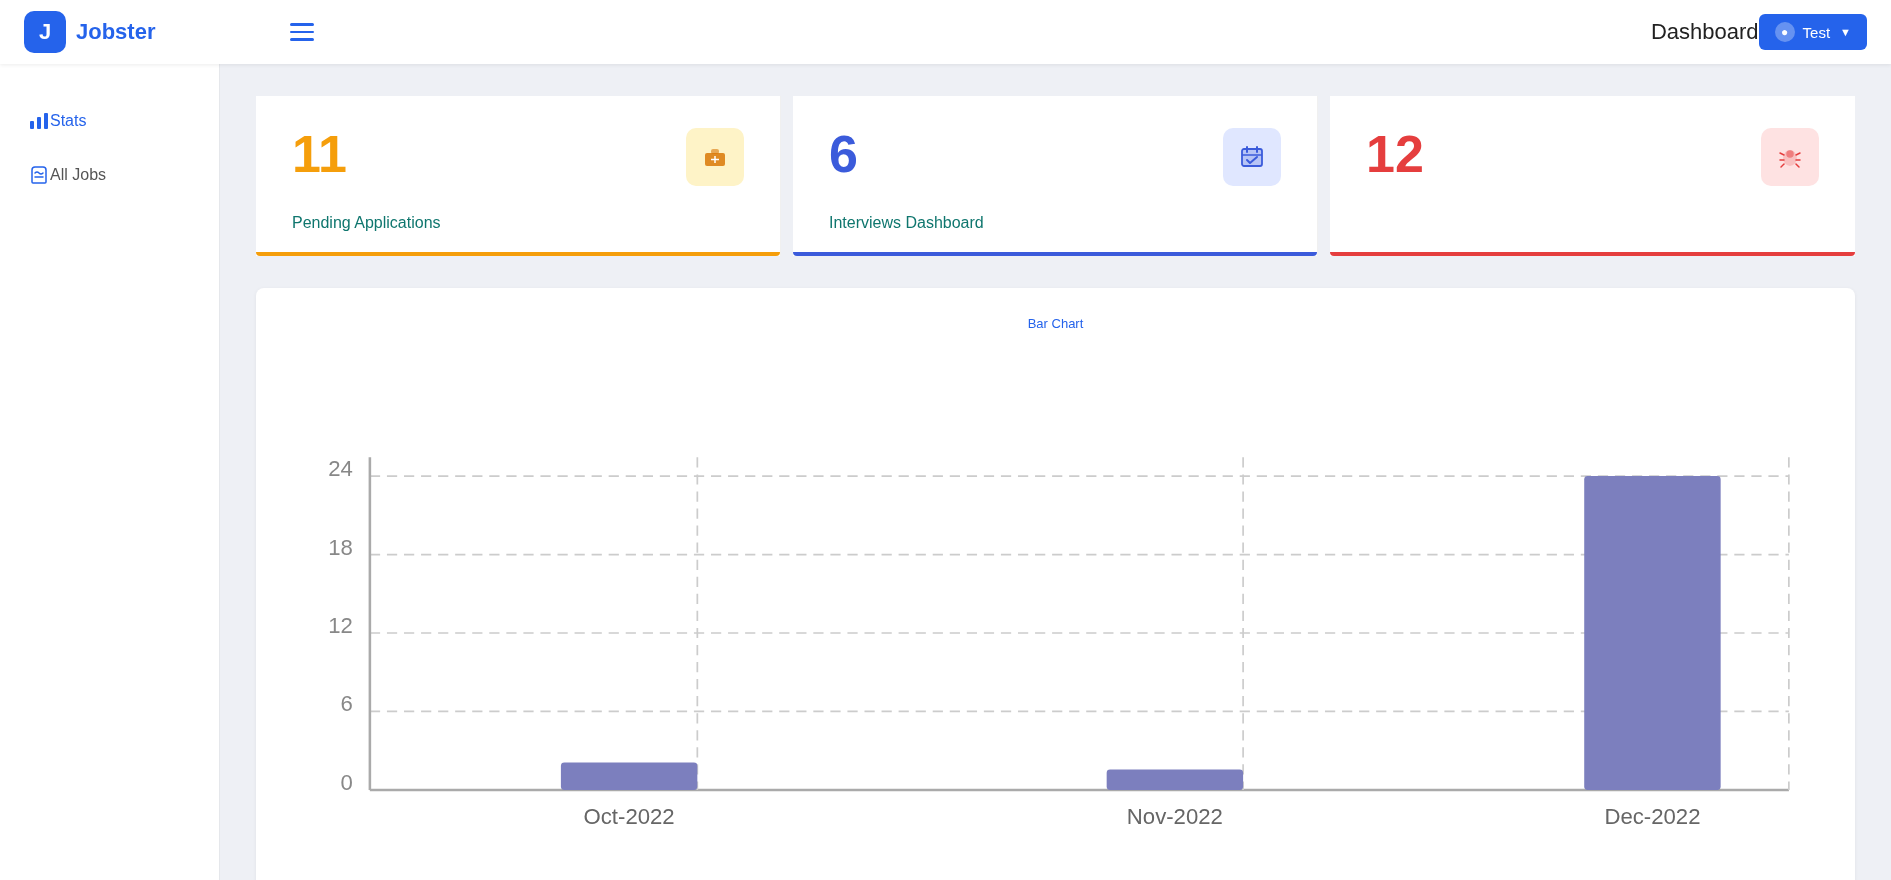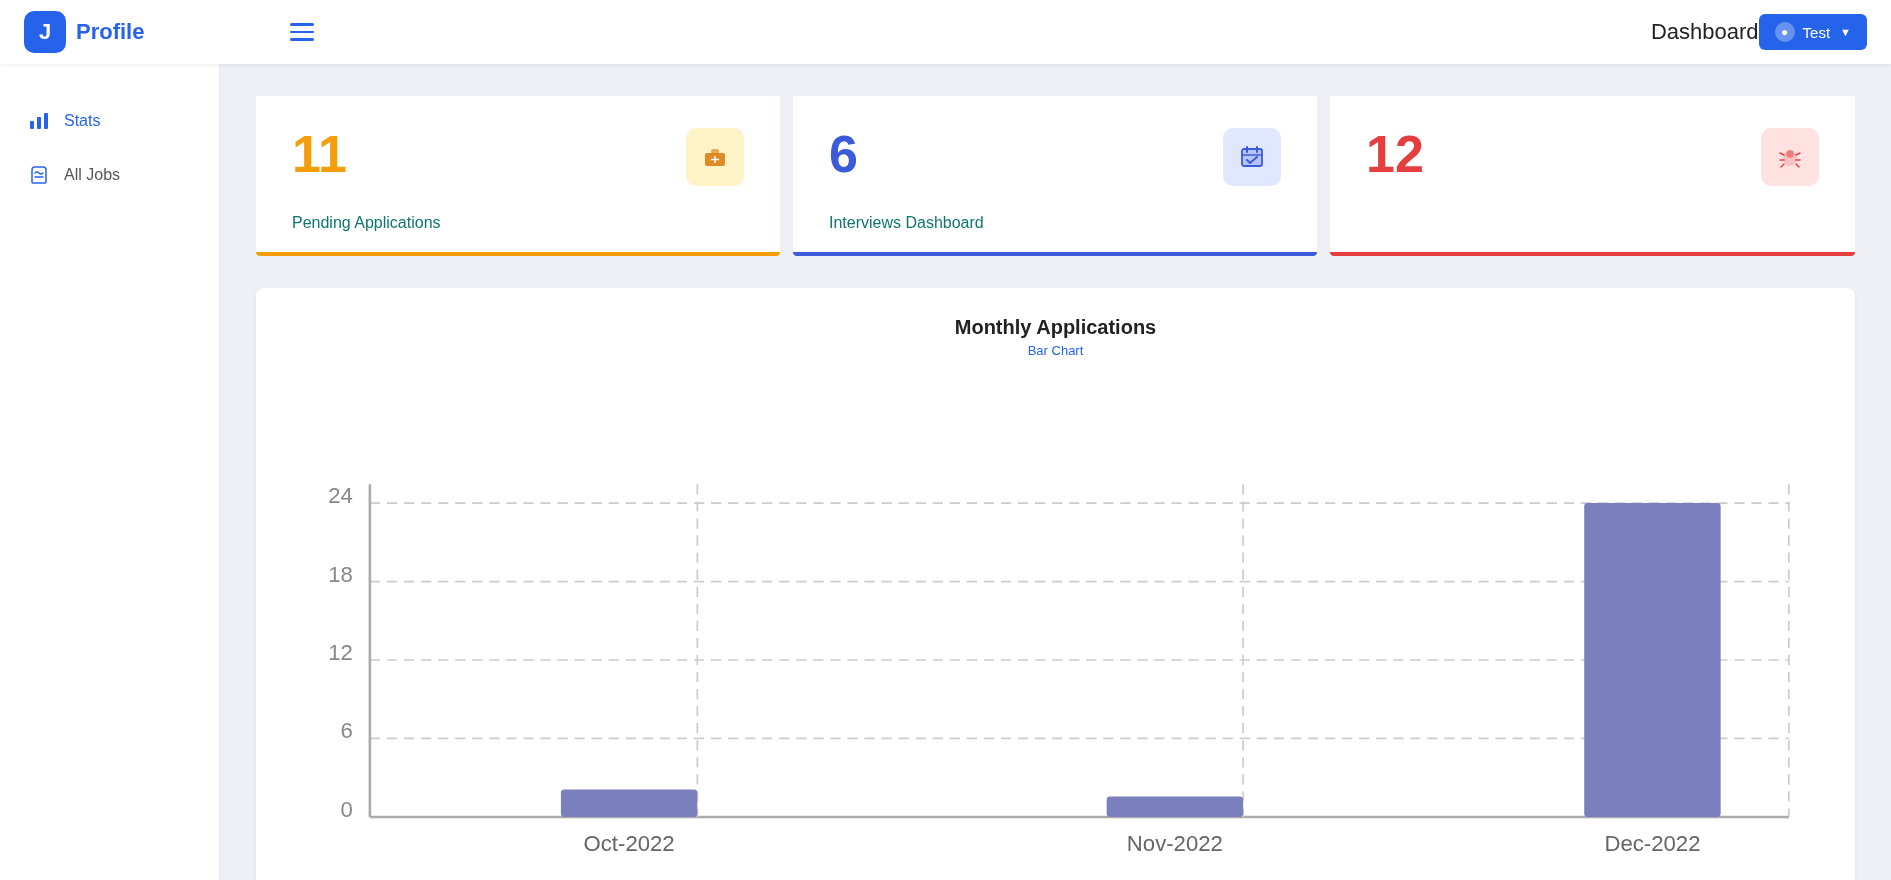--- a/index.html
+++ b/index.html
@@ -96,21 +96,20 @@
       padding: 32px 0 0 0;
       display: flex;
       flex-direction: column;
       gap: 4px;
       border-right: 1px solid #e5e7eb;
       flex-shrink: 0;
     }
     .sidebar-item {
       display: flex;
       align-items: center;
-      gap: 14px;
       padding: 14px 28px;
       cursor: pointer;
       color: #555;
       font-size: 16px;
       font-weight: 500;
       border-radius: 0;
       transition: background 0.15s;
     }
     .sidebar-item.active { color: #2563eb; }
     .sidebar-icon {
@@ -208,21 +207,21 @@
     }
   </style>
 </head>
 <body>
 
 <header class="header">
   <div class="logo-wrap">
     <div class="logo-box">
       <span>J</span>
     </div>
-    <span class="logo-text">Profile</span>
+    <span class="logo-text">Jobster</span>
   </div>
   <button class="hamburger-btn">
     <span></span>
     <span></span>
     <span></span>
   </button>
   <div class="header-title">Dashboard</div>
   <button class="user-btn">
     <span class="user-icon">●</span>
     <span>Test</span>
@@ -307,21 +306,20 @@
               <line x1="8" y1="21" x2="5" y2="24" stroke="#e53e3e" stroke-width="1.5" stroke-linecap="round"></line>
               <line x1="20" y1="21" x2="23" y2="24" stroke="#e53e3e" stroke-width="1.5" stroke-linecap="round"></line>
             </svg>
           </div>
         </div>
         <div class="stat-card-bottom-bar red"></div>
       </div>
     </div>
 
     <div class="chart-section">
-      <div class="chart-title">Monthly Applications</div>
       <div class="chart-subtitle">Bar Chart</div>
 
       <div class="chart-area">
         <svg id="bar-chart-svg" width="100%" viewBox="0 0 900 300" preserveAspectRatio="xMidYMid meet">
 
           <text x="38" y="255" text-anchor="end" font-size="13" fill="#888">0</text>
           <text x="38" y="209" text-anchor="end" font-size="13" fill="#888">6</text>
           <text x="38" y="163" text-anchor="end" font-size="13" fill="#888">12</text>
           <text x="38" y="117" text-anchor="end" font-size="13" fill="#888">18</text>
           <text x="38" y="71" text-anchor="end" font-size="13" fill="#888">24</text>

